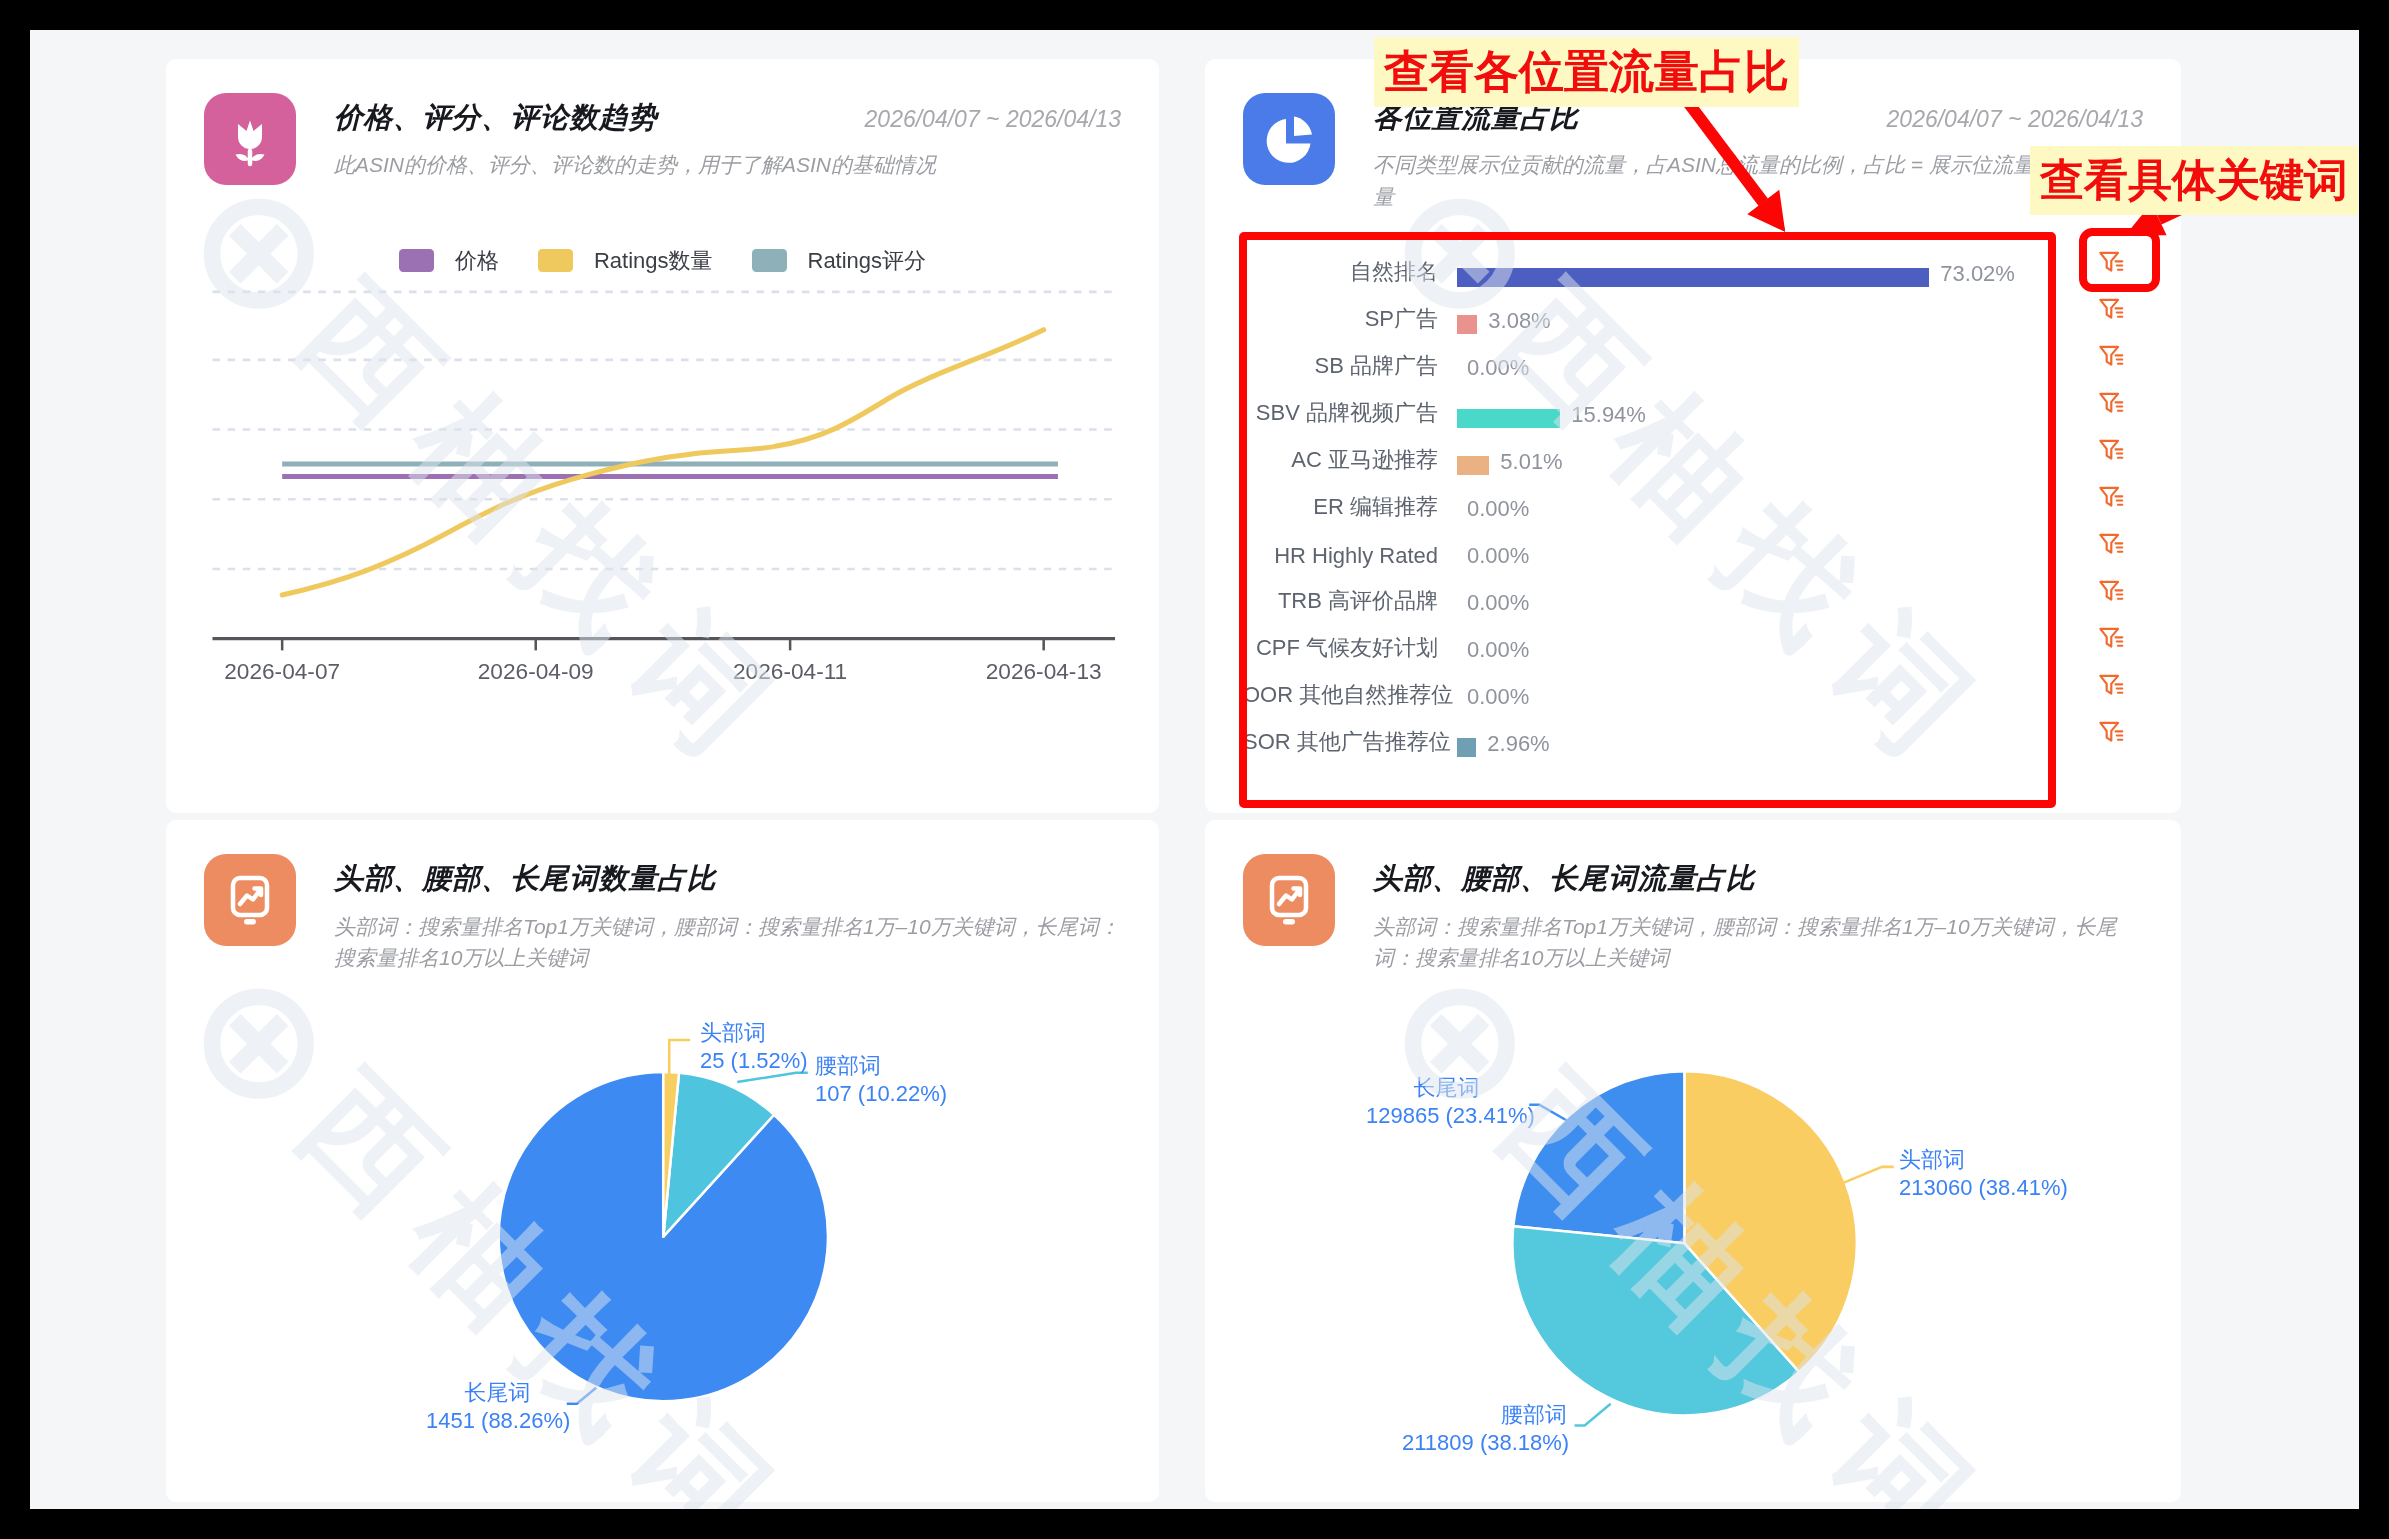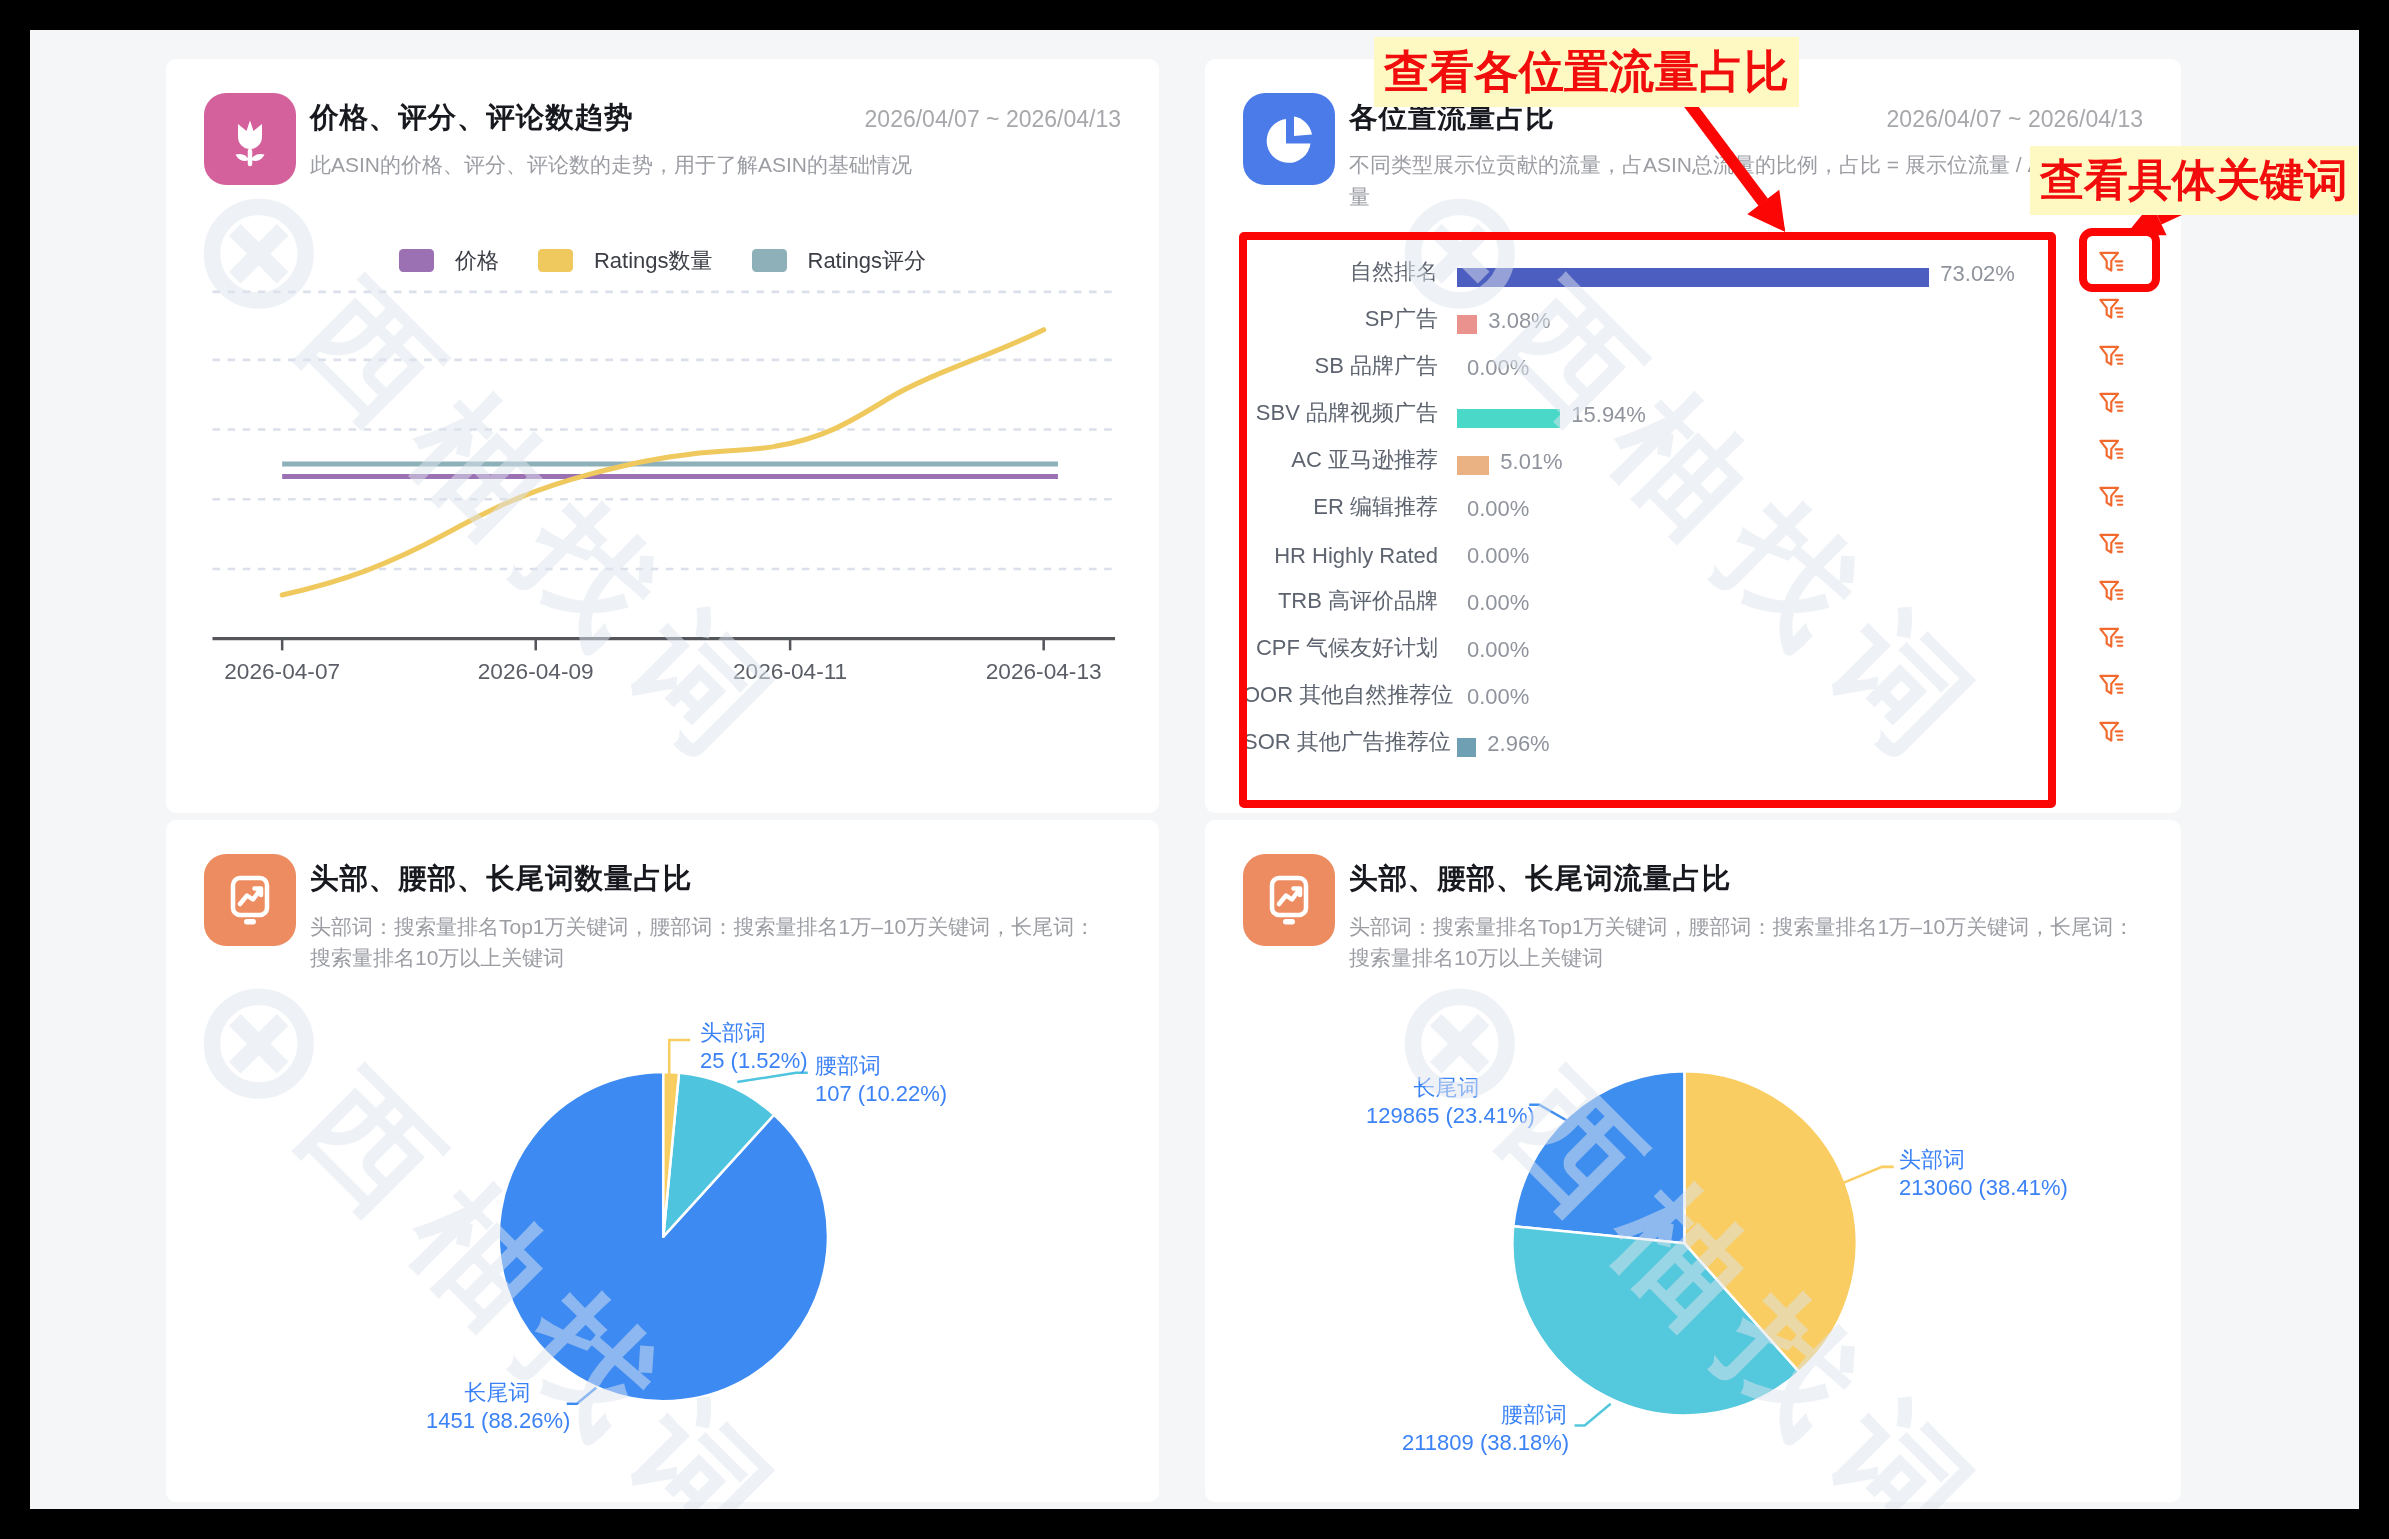--- a/index.html
+++ b/index.html
@@ -5,21 +5,21 @@
   html,body{margin:0;padding:0;background:#000;}
   .root{position:relative;width:2389px;height:1539px;background:#000;overflow:hidden;
         font-family:"Liberation Sans","DejaVu Sans",sans-serif;}
   .page{position:absolute;left:30px;top:30px;width:2329px;height:1479px;background:#F5F6F7;overflow:hidden;}
   .card{position:absolute;background:#fff;border-radius:10px;}
   #card-trend{left:136px;top:28.6px;width:993px;height:754px;}
   #card-positions{left:1175px;top:28.6px;width:976px;height:754px;}
   #card-count{left:136px;top:790px;width:993px;height:682px;}
   #card-traffic{left:1175px;top:790px;width:976px;height:682px;}
 
-  .hdr{display:flex;gap:14px;padding:34px 38px 0 38px;}
+  .hdr{display:flex;gap:38px;padding:34px 38px 0 38px;font-style:italic;}
   .hicon{width:92px;height:92px;border-radius:22px;flex:0 0 auto;display:flex;align-items:center;justify-content:center;}
   .hicon svg{width:64px;height:64px;}
   .htx{flex:1;min-width:0;padding-top:5px;}
   .trow{display:flex;align-items:baseline;}
   .ttl{font-size:28.6px;font-weight:bold;color:#17191e;letter-spacing:0.8px;}
   .date{margin-left:auto;font-size:23px;color:#A7A8AC;}
   .sub{margin-top:12.6px;font-size:21px;color:#9B9DA3;line-height:1.5;max-width:786px;}
 
   
   .legend{position:absolute;top:187px;left:0;right:0;display:flex;justify-content:center;gap:39px;}

